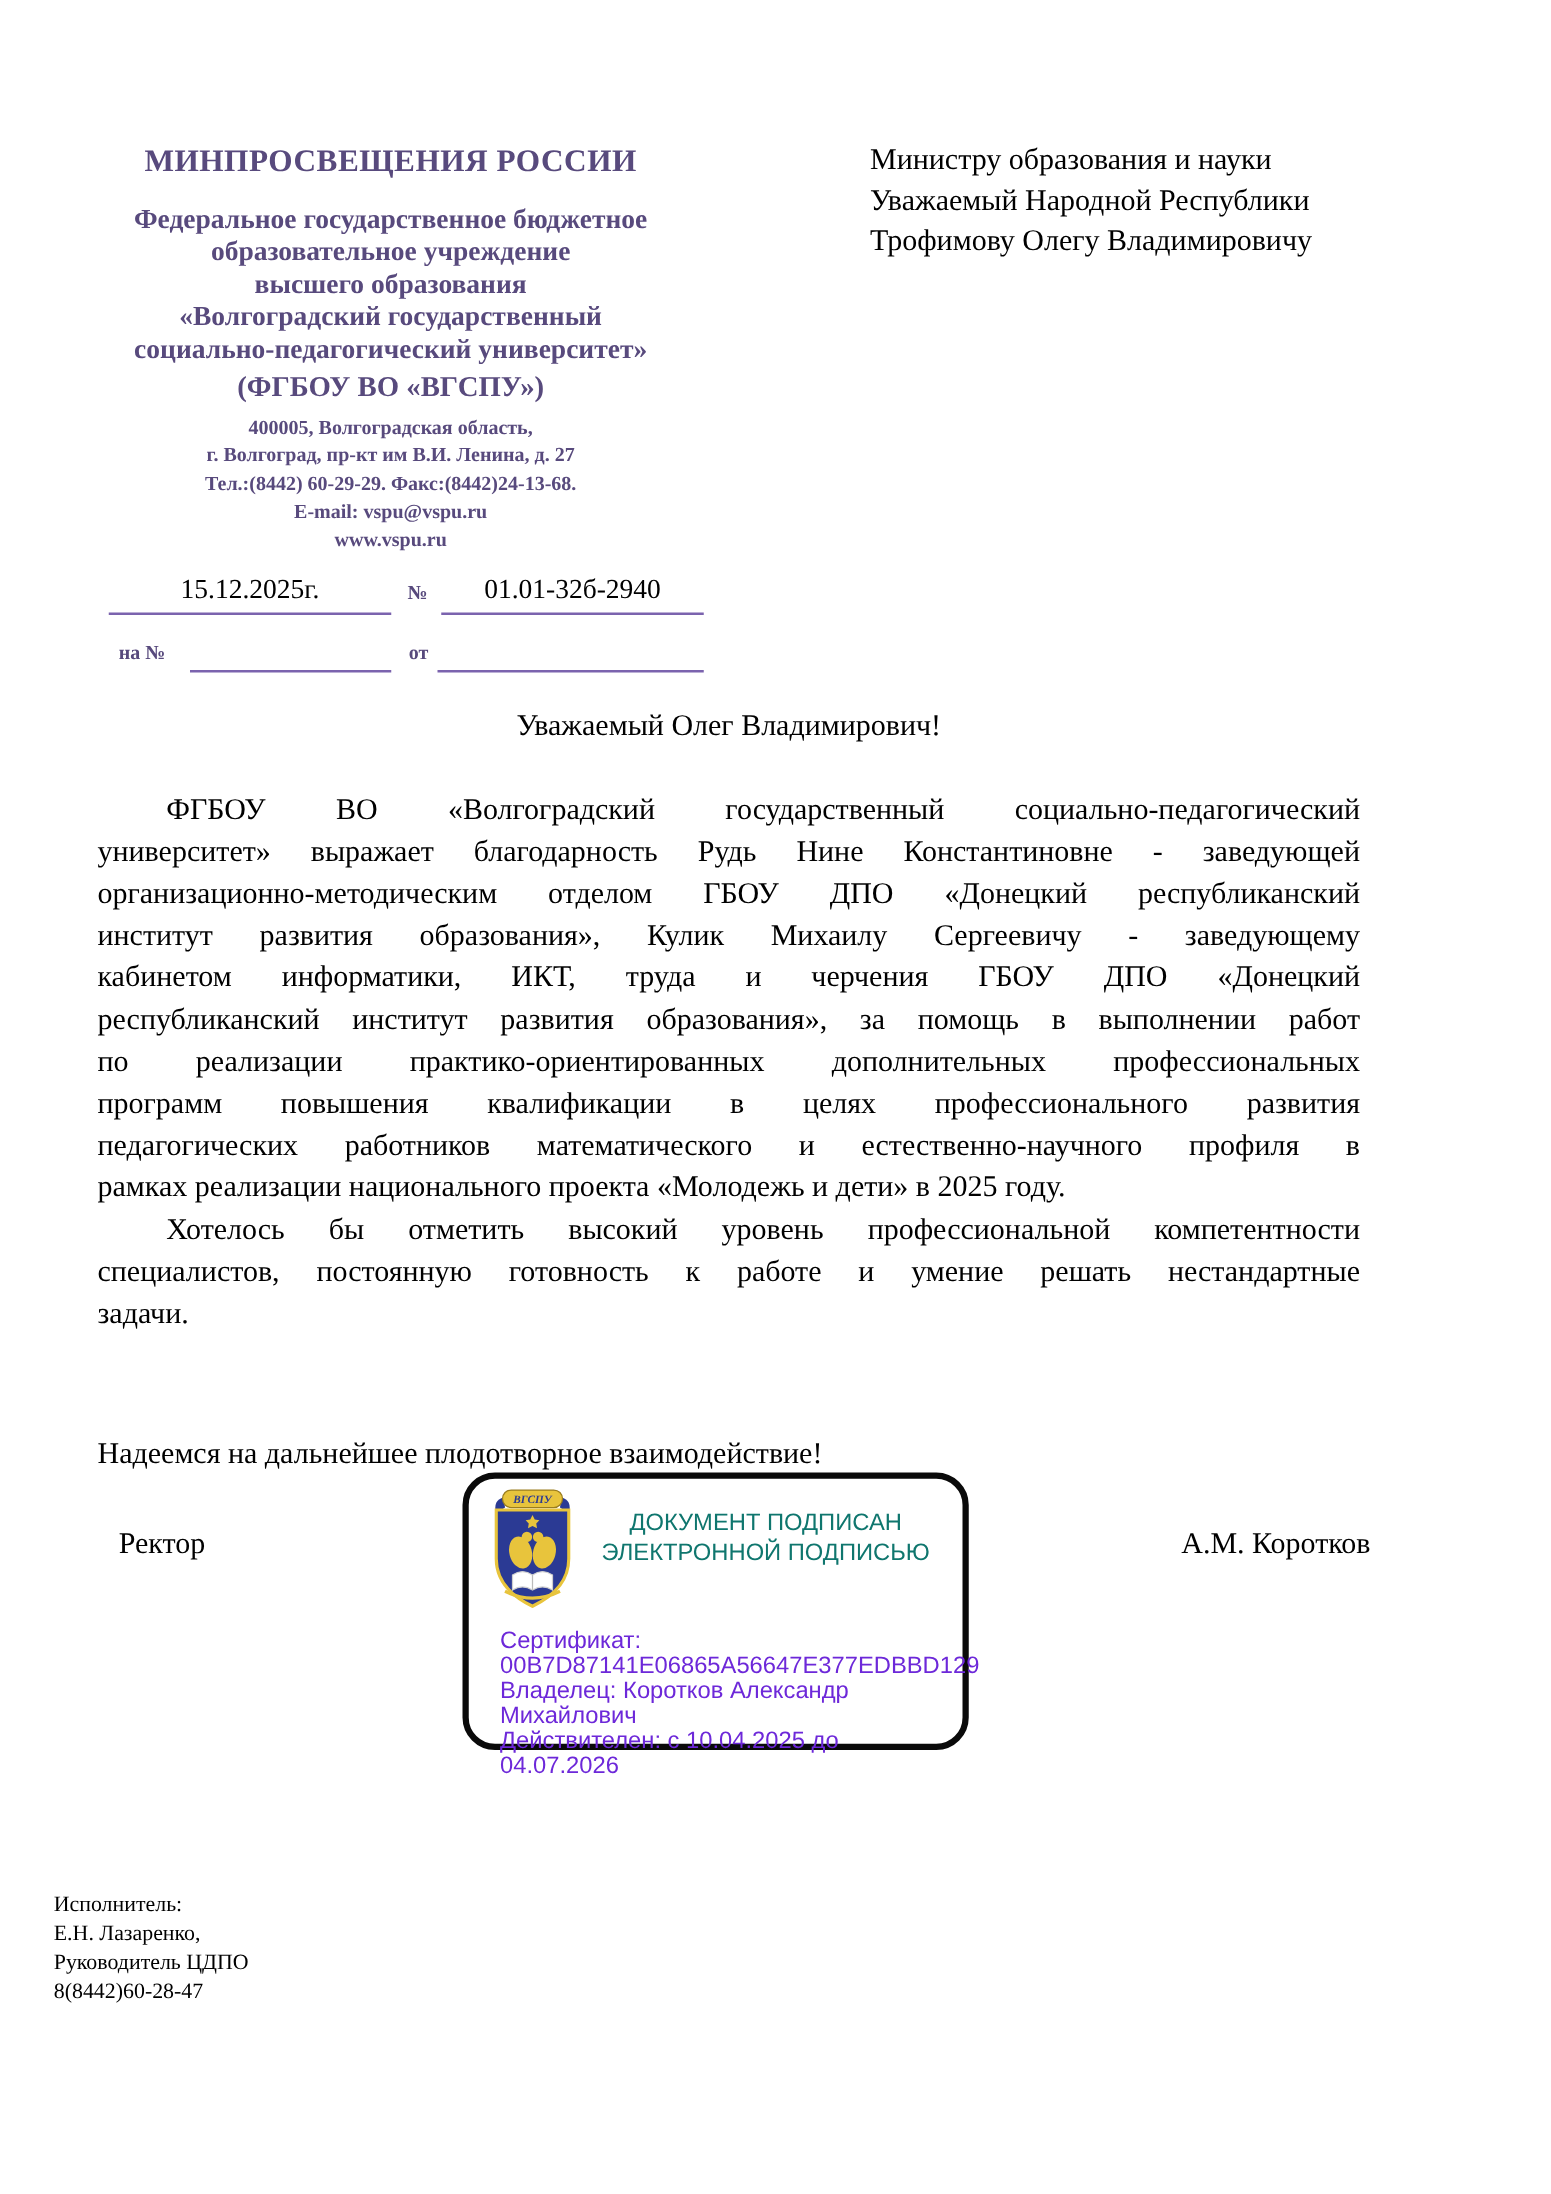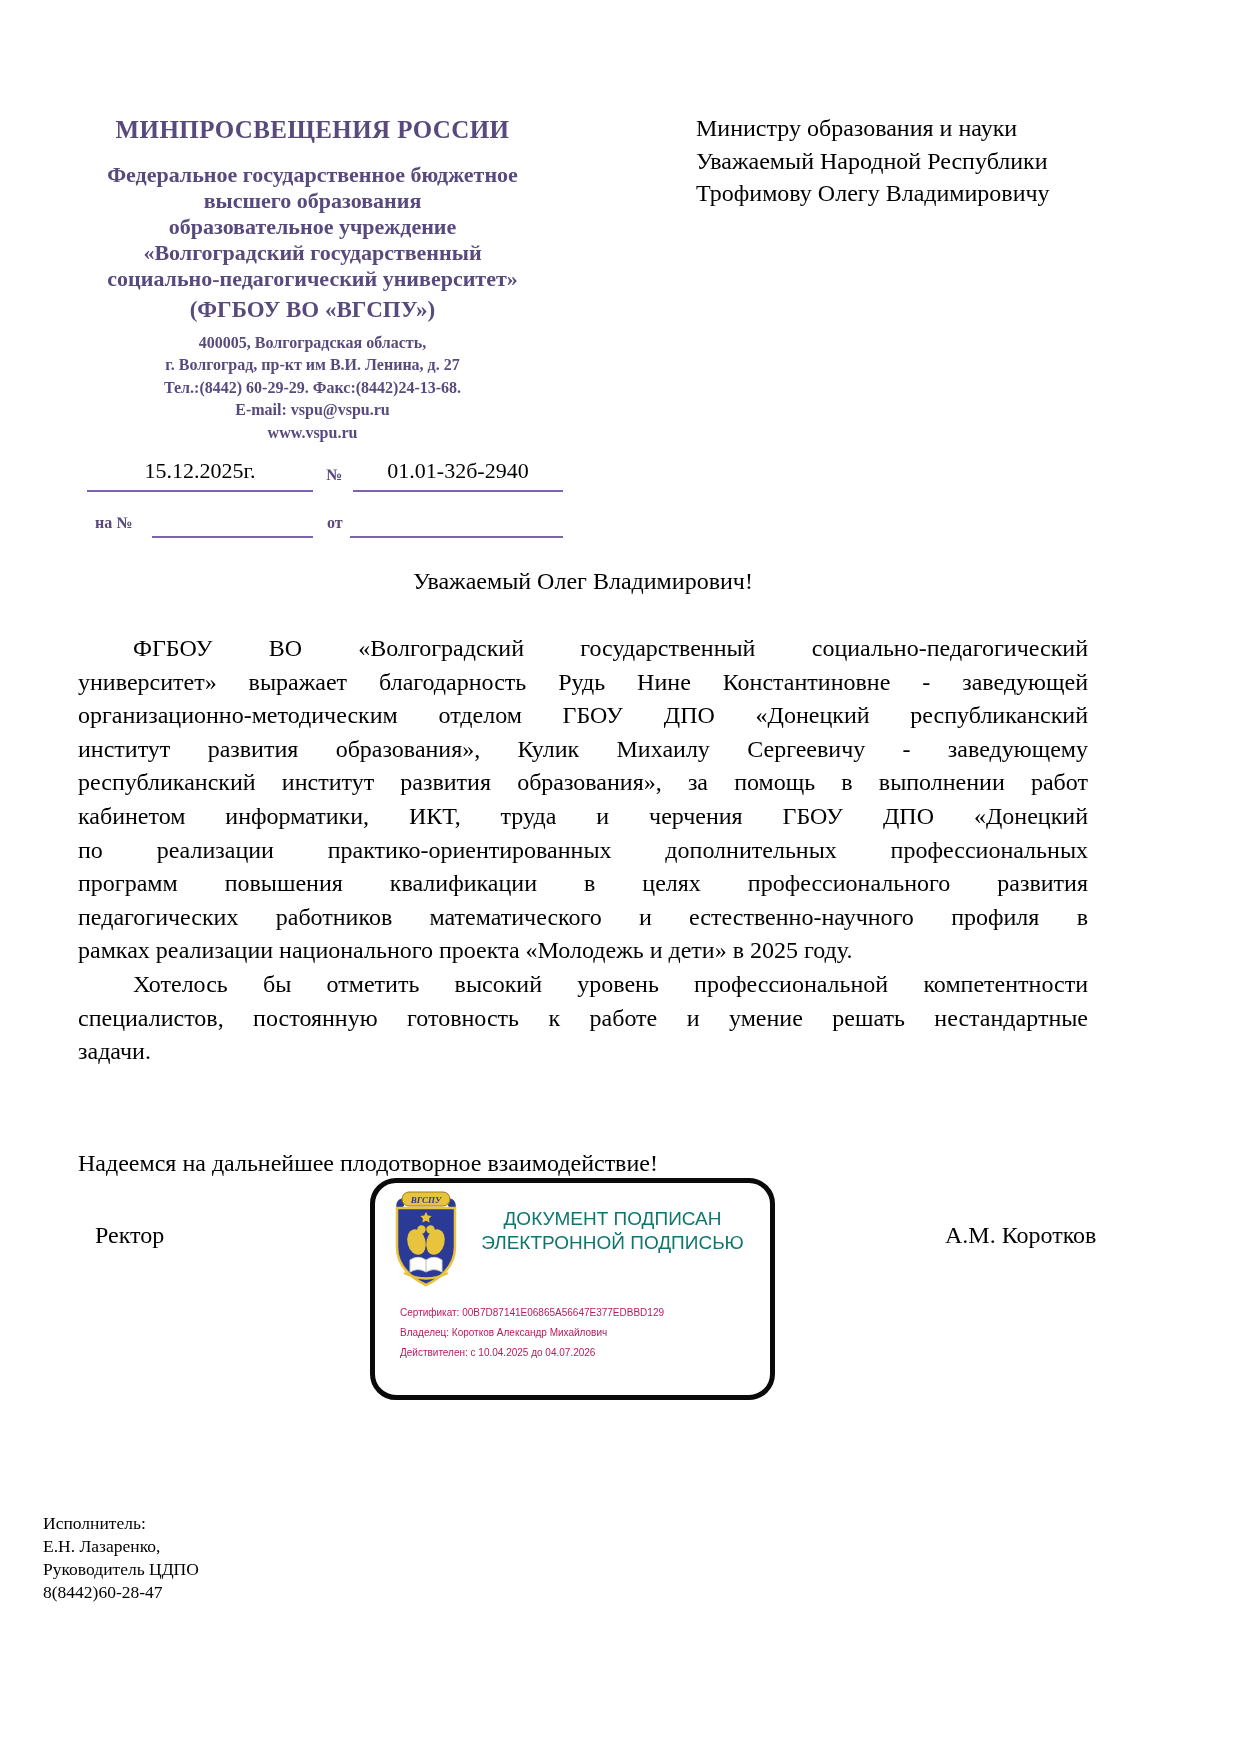--- a/index.html
+++ b/index.html
@@ -37,38 +37,38 @@
   .sig-pos{position:absolute;left:95px;top:1222px;font-size:24px;}
   .sig-name{position:absolute;left:945px;top:1222px;font-size:24px;}
 
   
   .stamp{position:absolute;left:370px;top:1178px;width:405px;height:222px;background:#fff;
          border:5px solid #0a0a0a;border-radius:26px;box-sizing:border-box;}
   .stamp-title{position:absolute;left:92px;right:12px;top:24px;text-align:center;
                font-family:"Liberation Sans","DejaVu Sans",sans-serif;font-size:19px;
                line-height:23.5px;color:#0f766e;}
   .stamp-cert{position:absolute;left:25px;top:120px;right:10px;
-              font-family:"Liberation Sans","DejaVu Sans",sans-serif;font-size:10px;
-              line-height:20px;color:#be185d;}
+              font-family:"Liberation Sans","DejaVu Sans",sans-serif;font-size:19px;
+              line-height:20px;color:#6d28d9;}
   .emblem{position:absolute;left:14px;top:8px;}
 
   
   .executor{position:absolute;left:43px;top:1512px;font-size:17.5px;line-height:23px;}
 </style>
 </head>
 <body>
 
 <div class="page">
 
   <div class="letterhead">
     <div class="lh-ministry">МИНПРОСВЕЩЕНИЯ РОССИИ</div>
     <div class="lh-org">
         <div>Федеральное государственное бюджетное</div>
+        <div>образовательное учреждение</div>
         <div>высшего образования</div>
-        <div>образовательное учреждение</div>
         <div>«Волгоградский государственный</div>
         <div>социально-педагогический университет»</div>
       </div>
     <div class="lh-abbr">(ФГБОУ ВО «ВГСПУ»)</div>
     <div class="lh-addr">
         <div>400005, Волгоградская область,</div>
         <div>г. Волгоград, пр-кт им В.И. Ленина, д. 27</div>
         <div>Тел.:(8442) 60-29-29. Факс:(8442)24-13-68.</div>
         <div>E-mail: vspu@vspu.ru</div>
         <div>www.vspu.ru</div>
@@ -90,22 +90,22 @@
   <div class="ref-label" style="left:327px;top:514px;">от</div>
   <div class="ref-underline" style="left:350px;top:512px;width:213px;"></div>
 
   <div class="salutation">Уважаемый Олег Владимирович!</div>
 
   <div class="body-text">
       <div class="bline first">ФГБОУ ВО «Волгоградский государственный социально-педагогический</div>
       <div class="bline">университет» выражает благодарность Рудь Нине Константиновне - заведующей</div>
       <div class="bline">организационно-методическим отделом ГБОУ ДПО «Донецкий республиканский</div>
       <div class="bline">институт развития образования», Кулик Михаилу Сергеевичу - заведующему</div>
+      <div class="bline">кабинетом информатики, ИКТ, труда и черчения ГБОУ ДПО «Донецкий</div>
       <div class="bline">республиканский институт развития образования», за помощь в выполнении работ</div>
-      <div class="bline">кабинетом информатики, ИКТ, труда и черчения ГБОУ ДПО «Донецкий</div>
       <div class="bline">по реализации практико-ориентированных дополнительных профессиональных</div>
       <div class="bline">программ повышения квалификации в целях профессионального развития</div>
       <div class="bline">педагогических работников математического и естественно-научного профиля в</div>
       <div class="bline last">рамках реализации национального проекта «Молодежь и дети» в 2025 году.</div>
       <div class="bline first">Хотелось бы отметить высокий уровень профессиональной компетентности</div>
       <div class="bline">специалистов, постоянную готовность к работе и умение решать нестандартные</div>
       <div class="bline last">задачи.</div>
     </div>
 
   <div class="closing">Надеемся на дальнейшее плодотворное взаимодействие!</div>

